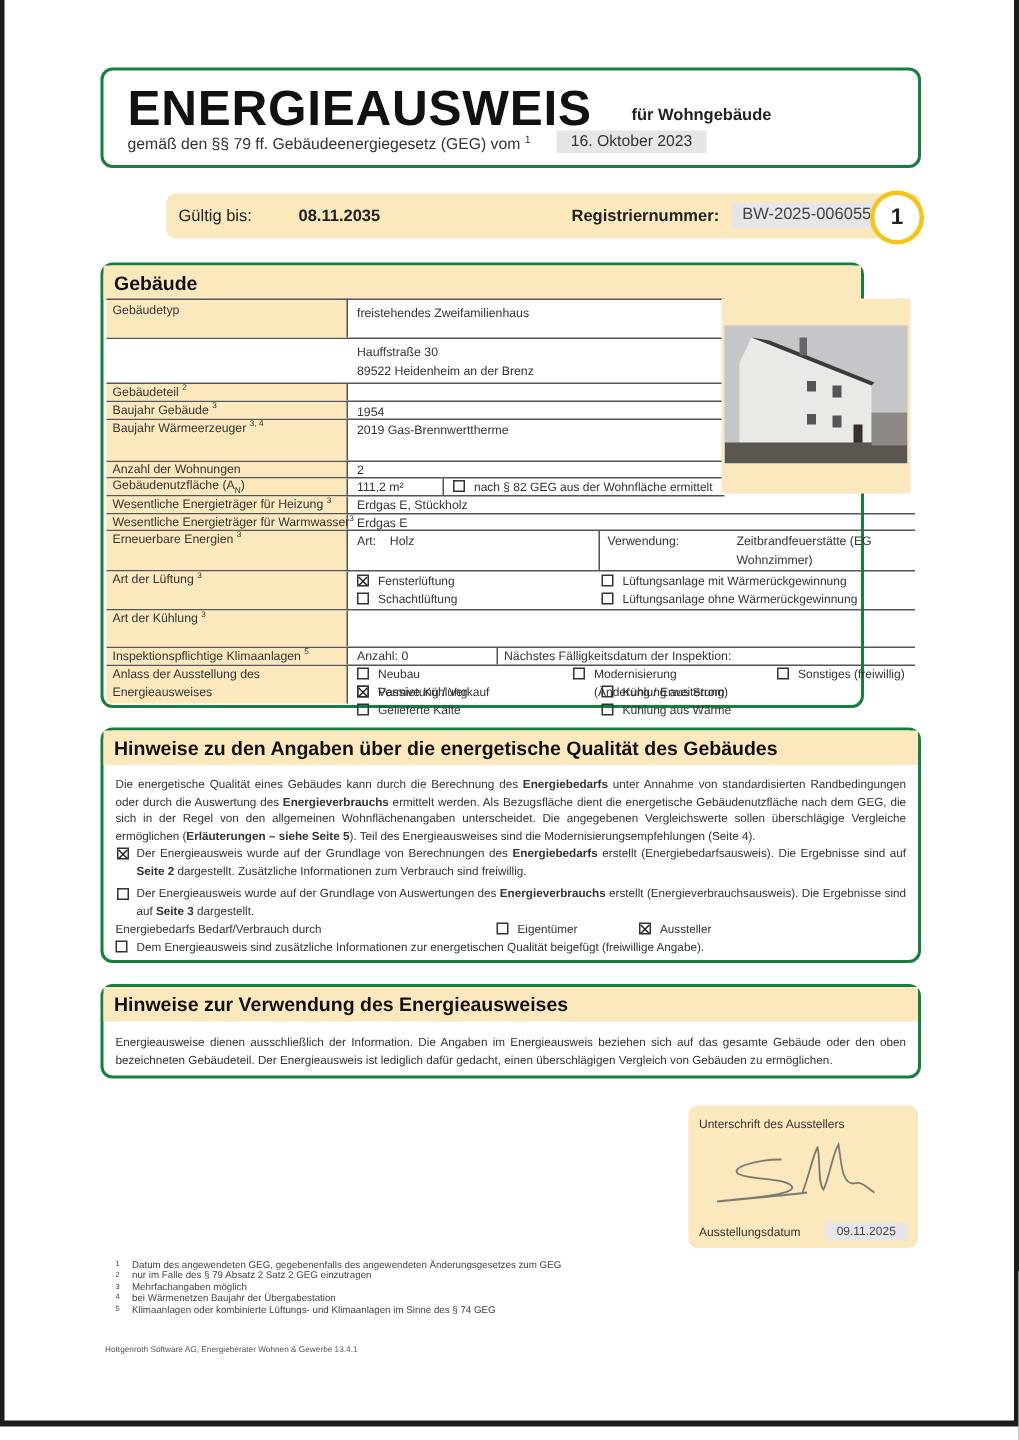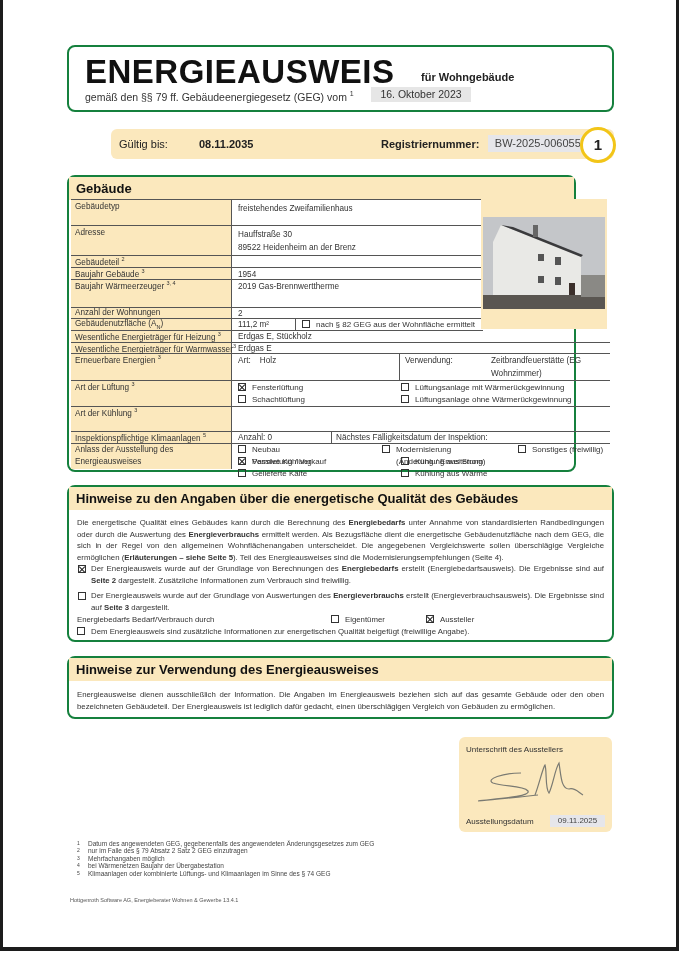--- a/index.html
+++ b/index.html
@@ -54,21 +54,20 @@
   <div class="pagecircle">1</div>
 
   <div class="ybox" style="left:64px;top:175px;width:509px;height:297px;">
     <div class="sect-head">Gebäude</div>
     <div class="grid">
       <div class="row" style="top:0;height:27px;width:412px;border-top:1px solid #555;">
         <div class="cell-l">Gebäudetyp</div>
         <div class="cell-r">freistehendes Zweifamilienhaus</div>
       </div>
       <div class="row" style="top:27px;height:30px;width:412px;">
-        <div class="cell-l">Adresse</div>
         <div class="cell-r">
             <div>Hauffstraße 30</div>
             <div>89522 Heidenheim an der Brenz</div>
           </div>
       </div>
       <div class="row" style="top:57px;height:12px;width:412px;">
         <div class="cell-l" style="padding-top:0;"><span>Gebäudeteil</span> <sup>2</sup></div>
         <div class="cell-r"></div>
       </div>
       <div class="row" style="top:69px;height:12px;width:412px;">

